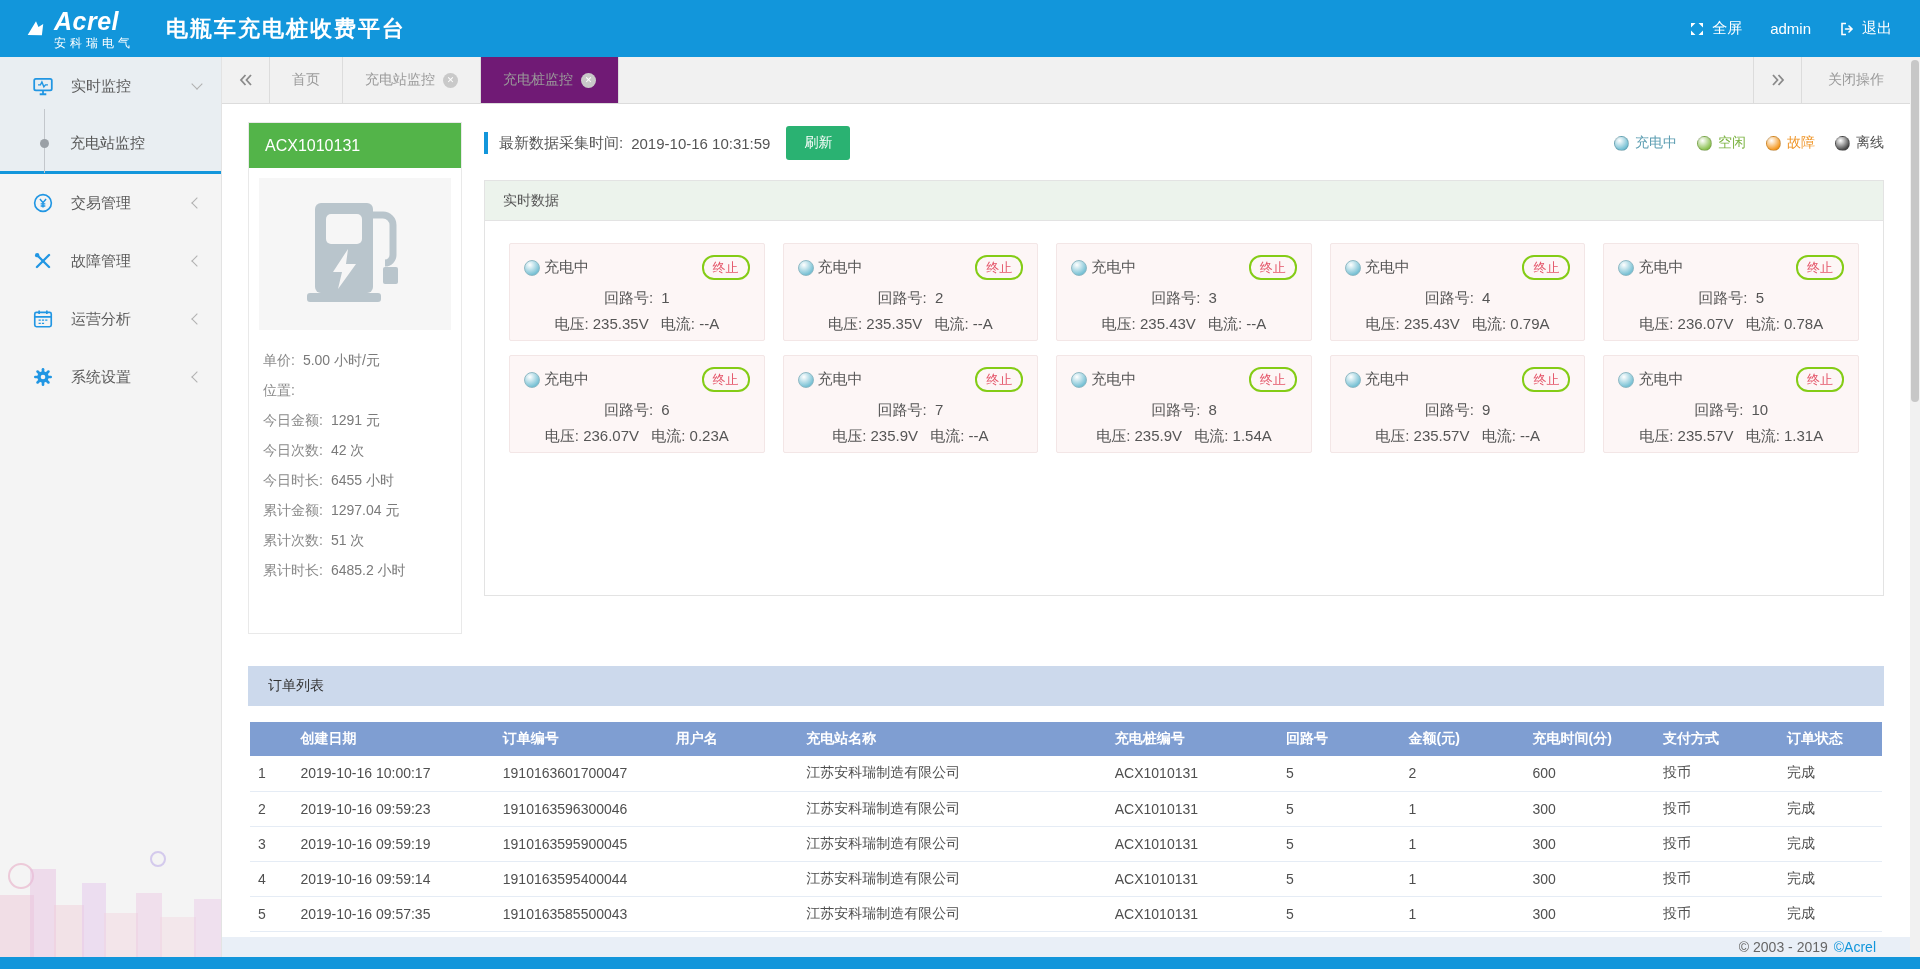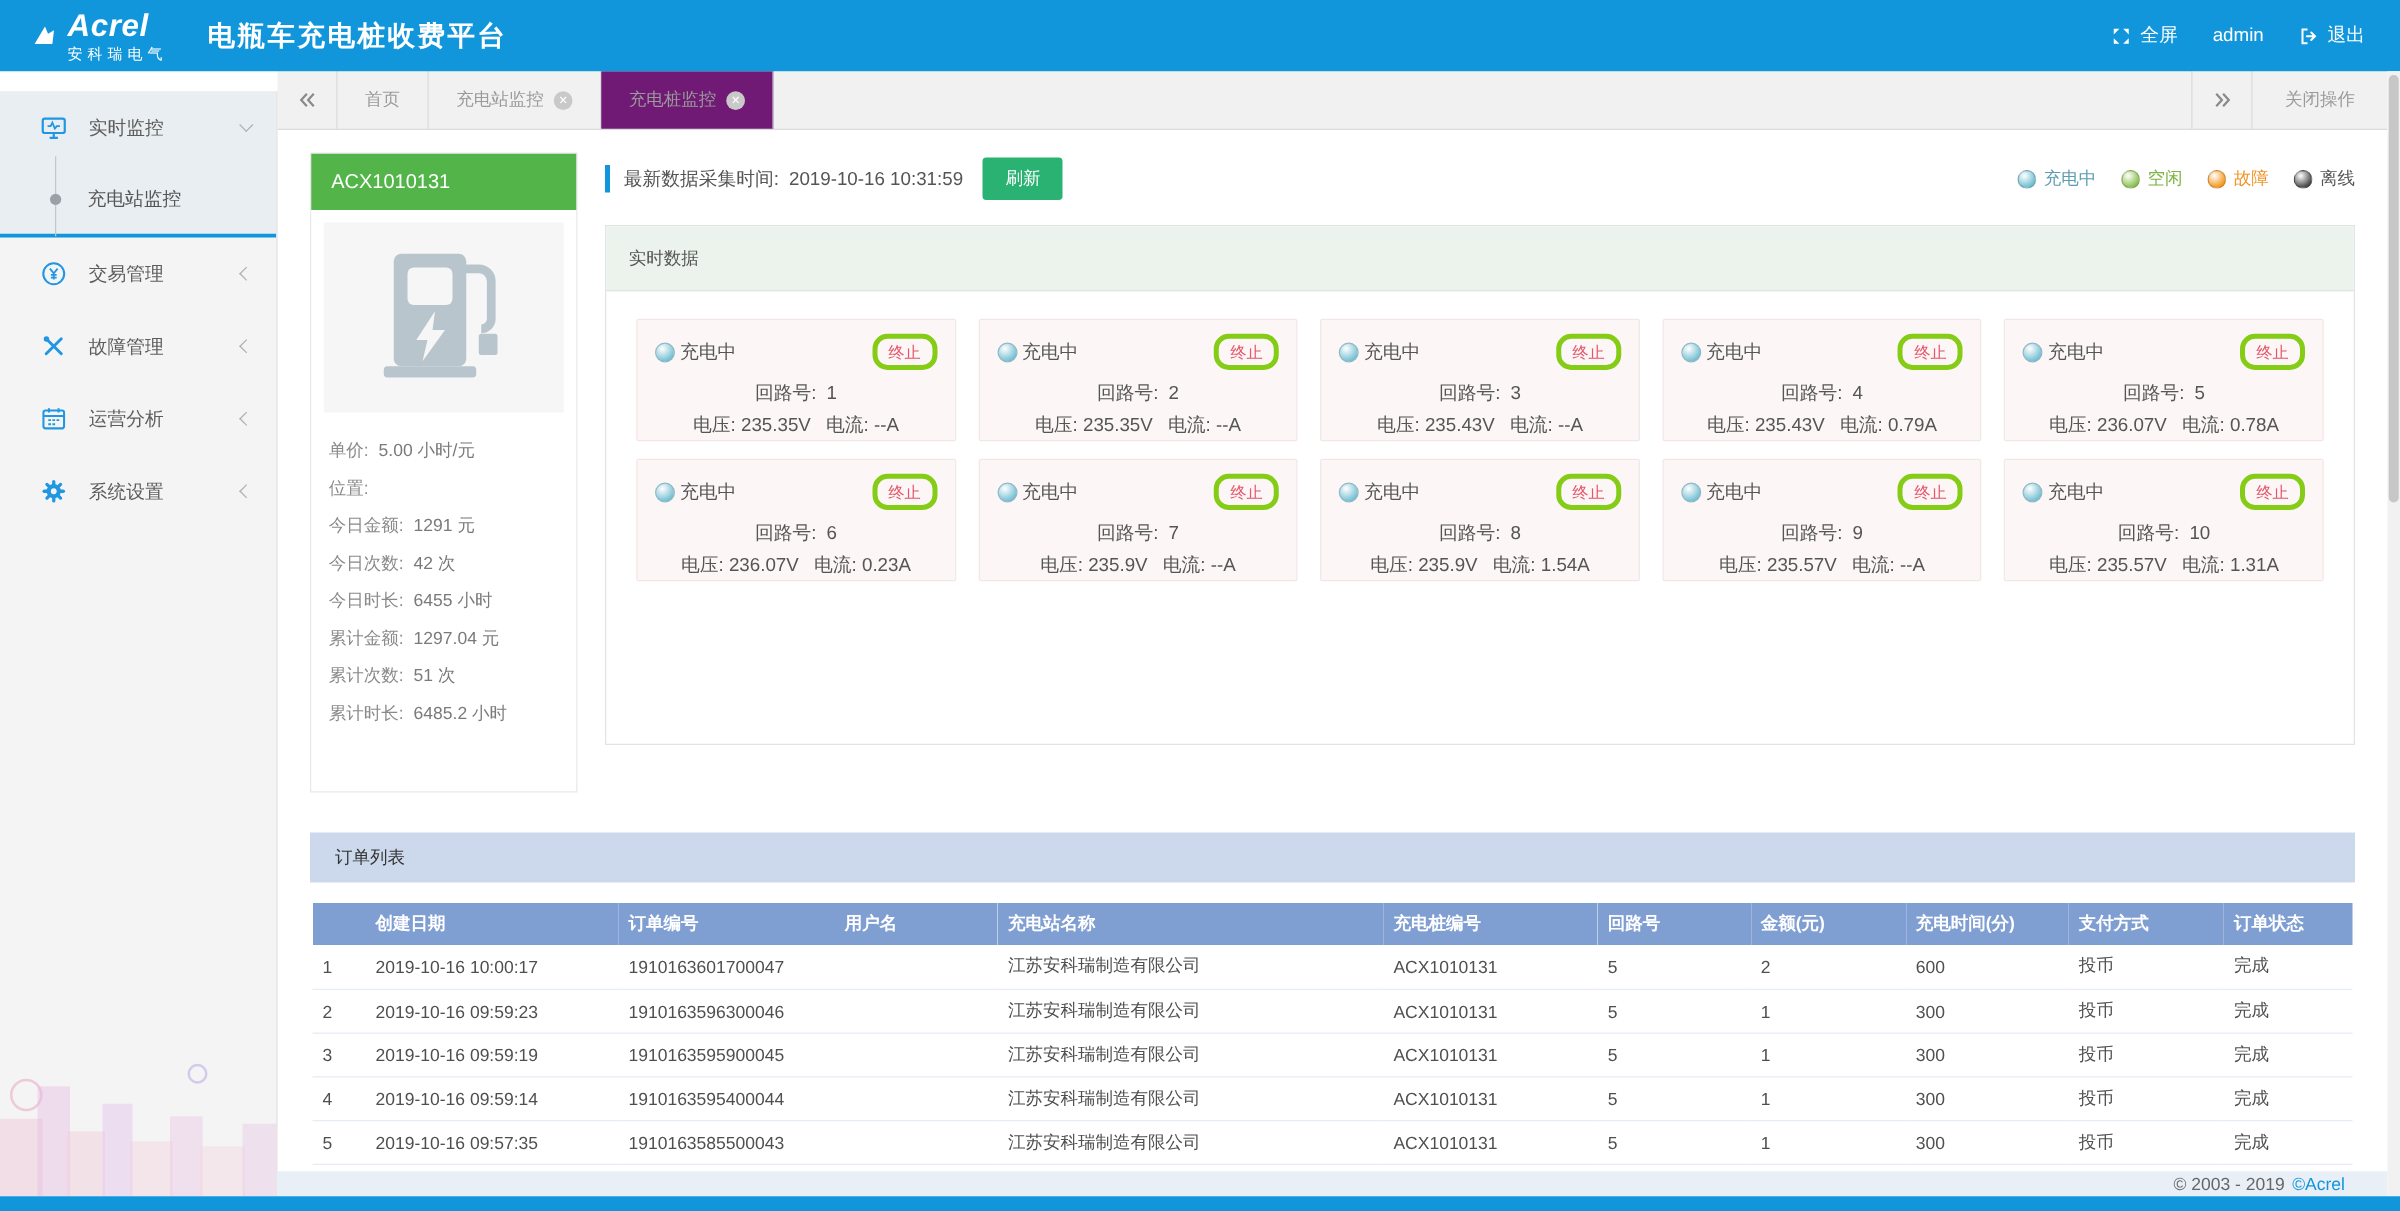--- a/index.html
+++ b/index.html
@@ -11,21 +11,21 @@
   .logo { display:flex; align-items:center; padding-left:26px; gap:8px; }
   .logo-text { display:flex; flex-direction:column; line-height:1; }
   .brand-main { font-size:25px; font-weight:800; font-style:italic; letter-spacing:.5px; }
   .brand-sub { font-size:12px; letter-spacing:4px; margin-top:3px; }
   .app-title { font-size:22px; font-weight:bold; margin-left:32px; letter-spacing:2px; }
   .topbar-right { margin-left:auto; display:flex; align-items:center; gap:9px; padding-right:28px; font-size:15px; }
   .topbar-right .sep { width:10px; }
   .tb-btn { display:flex; align-items:center; gap:7px; cursor:pointer; }
 
   
-  .sidebar { position:absolute; top:73px; left:0; width:222px; bottom:12px; background:#f4f4f4; border-right:1px solid #e3e3e3; z-index:4; overflow:hidden; }
+  .sidebar { position:absolute; top:57px; left:0; width:222px; bottom:12px; background:#f4f4f4; border-right:1px solid #e3e3e3; z-index:4; overflow:hidden; }
   .menu-group-open { background:#e9eef2; border-bottom:3px solid #1296db; }
   .menu-item { height:58px; display:flex; align-items:center; padding:0 20px 0 32px; font-size:15px; color:#5c5c5c; cursor:pointer; }
   .mi-icon { width:22px; height:22px; margin-right:17px; color:#2196e3; flex:none; display:flex; align-items:center; }
   .mi-icon svg { width:100%; height:100%; }
   .chev { margin-left:auto; width:8px; height:8px; border:solid #b0b0b0; border-width:0 1.5px 1.5px 0; display:inline-block; flex:none; }
   .chev-down { transform:rotate(45deg); margin-top:-4px; }
   .chev-left { transform:rotate(135deg); }
   .submenu-item { height:56px; display:flex; align-items:center; padding-left:70px; position:relative; font-size:15px; color:#555; cursor:pointer; }
   .submenu-item::before { content:""; position:absolute; left:44px; top:-6px; bottom:-2px; width:1px; background:#c3c7cc; }
   .sub-dot { position:absolute; left:40px; width:9px; height:9px; border-radius:50%; background:#9aa0a6; }
@@ -64,26 +64,26 @@
   .refresh-row { display:flex; align-items:center; height:42px; }
   .accent-bar { width:4px; height:22px; background:#1296db; margin-right:11px; flex:none; }
   .time-label, .time-value { font-size:15px; color:#555; }
   .time-value { margin-left:8px; }
   .refresh-btn { margin-left:16px; background:#2ab272; color:#fff; border:none; border-radius:3px; padding:8px 18px; font-size:14px; cursor:pointer; }
   .legend { margin-left:auto; display:flex; align-items:center; gap:20px; font-size:14px; }
   .legend-item { display:flex; align-items:center; gap:6px; }
   .legend-dot { width:15px; height:15px; border-radius:50%; border:1px solid rgba(0,0,0,.15); flex:none; }
 
   .realtime-box { border:1px solid #e3e3e3; margin-top:16px; height:416px; background:#fff; }
-  .realtime-head { height:52px; background:#ecf3ec; border-bottom:1px solid #e3e3e3; display:flex; align-items:center; padding:3px 18px; font-size:14px; color:#555; }
+  .realtime-head { height:40px; background:#ecf3ec; border-bottom:1px solid #e3e3e3; display:flex; align-items:center; padding:3px 18px; font-size:14px; color:#555; }
   .cards-grid { display:grid; grid-template-columns:repeat(5,1fr); gap:14px 18px; padding:22px 24px; }
   .ccard { background:#fdf6f6; border:1px solid #f3e6e6; height:98px; padding:11px 14px 0; font-size:15px; color:#555; border-radius:2px; }
   .ccard-top { display:flex; align-items:center; }
   .status-dot { width:16px; height:16px; border-radius:50%; border:1px solid #8fb9c4; margin-right:4px; flex:none; }
-  .stop-btn { margin-left:auto; color:#e4566a; border:4px solid #84cc16; border-radius:12px; padding:0 9px; font-size:13px; line-height:21px; background:transparent; cursor:pointer; }
+  .stop-btn { margin-left:auto; color:#e4566a; border:2px solid #84cc16; border-radius:12px; padding:0 9px; font-size:13px; line-height:21px; background:transparent; cursor:pointer; }
   .ccard-mid { text-align:center; margin-top:9px; }
   .ccard-mid span { margin:0 2px; }
   .ccard-bot { text-align:center; margin-top:7px; white-space:nowrap; }
   .ccard-bot .lbl2 { margin-left:8px; }
 
   
   .orders { margin-top:32px; }
   .orders-head { height:40px; background:#ccd9ec; display:flex; align-items:center; padding:0 20px; font-size:14px; color:#333; }
   .orders-body { padding:16px 2px 0; }
   table { width:100%; border-collapse:collapse; table-layout:fixed; font-size:14px; }

